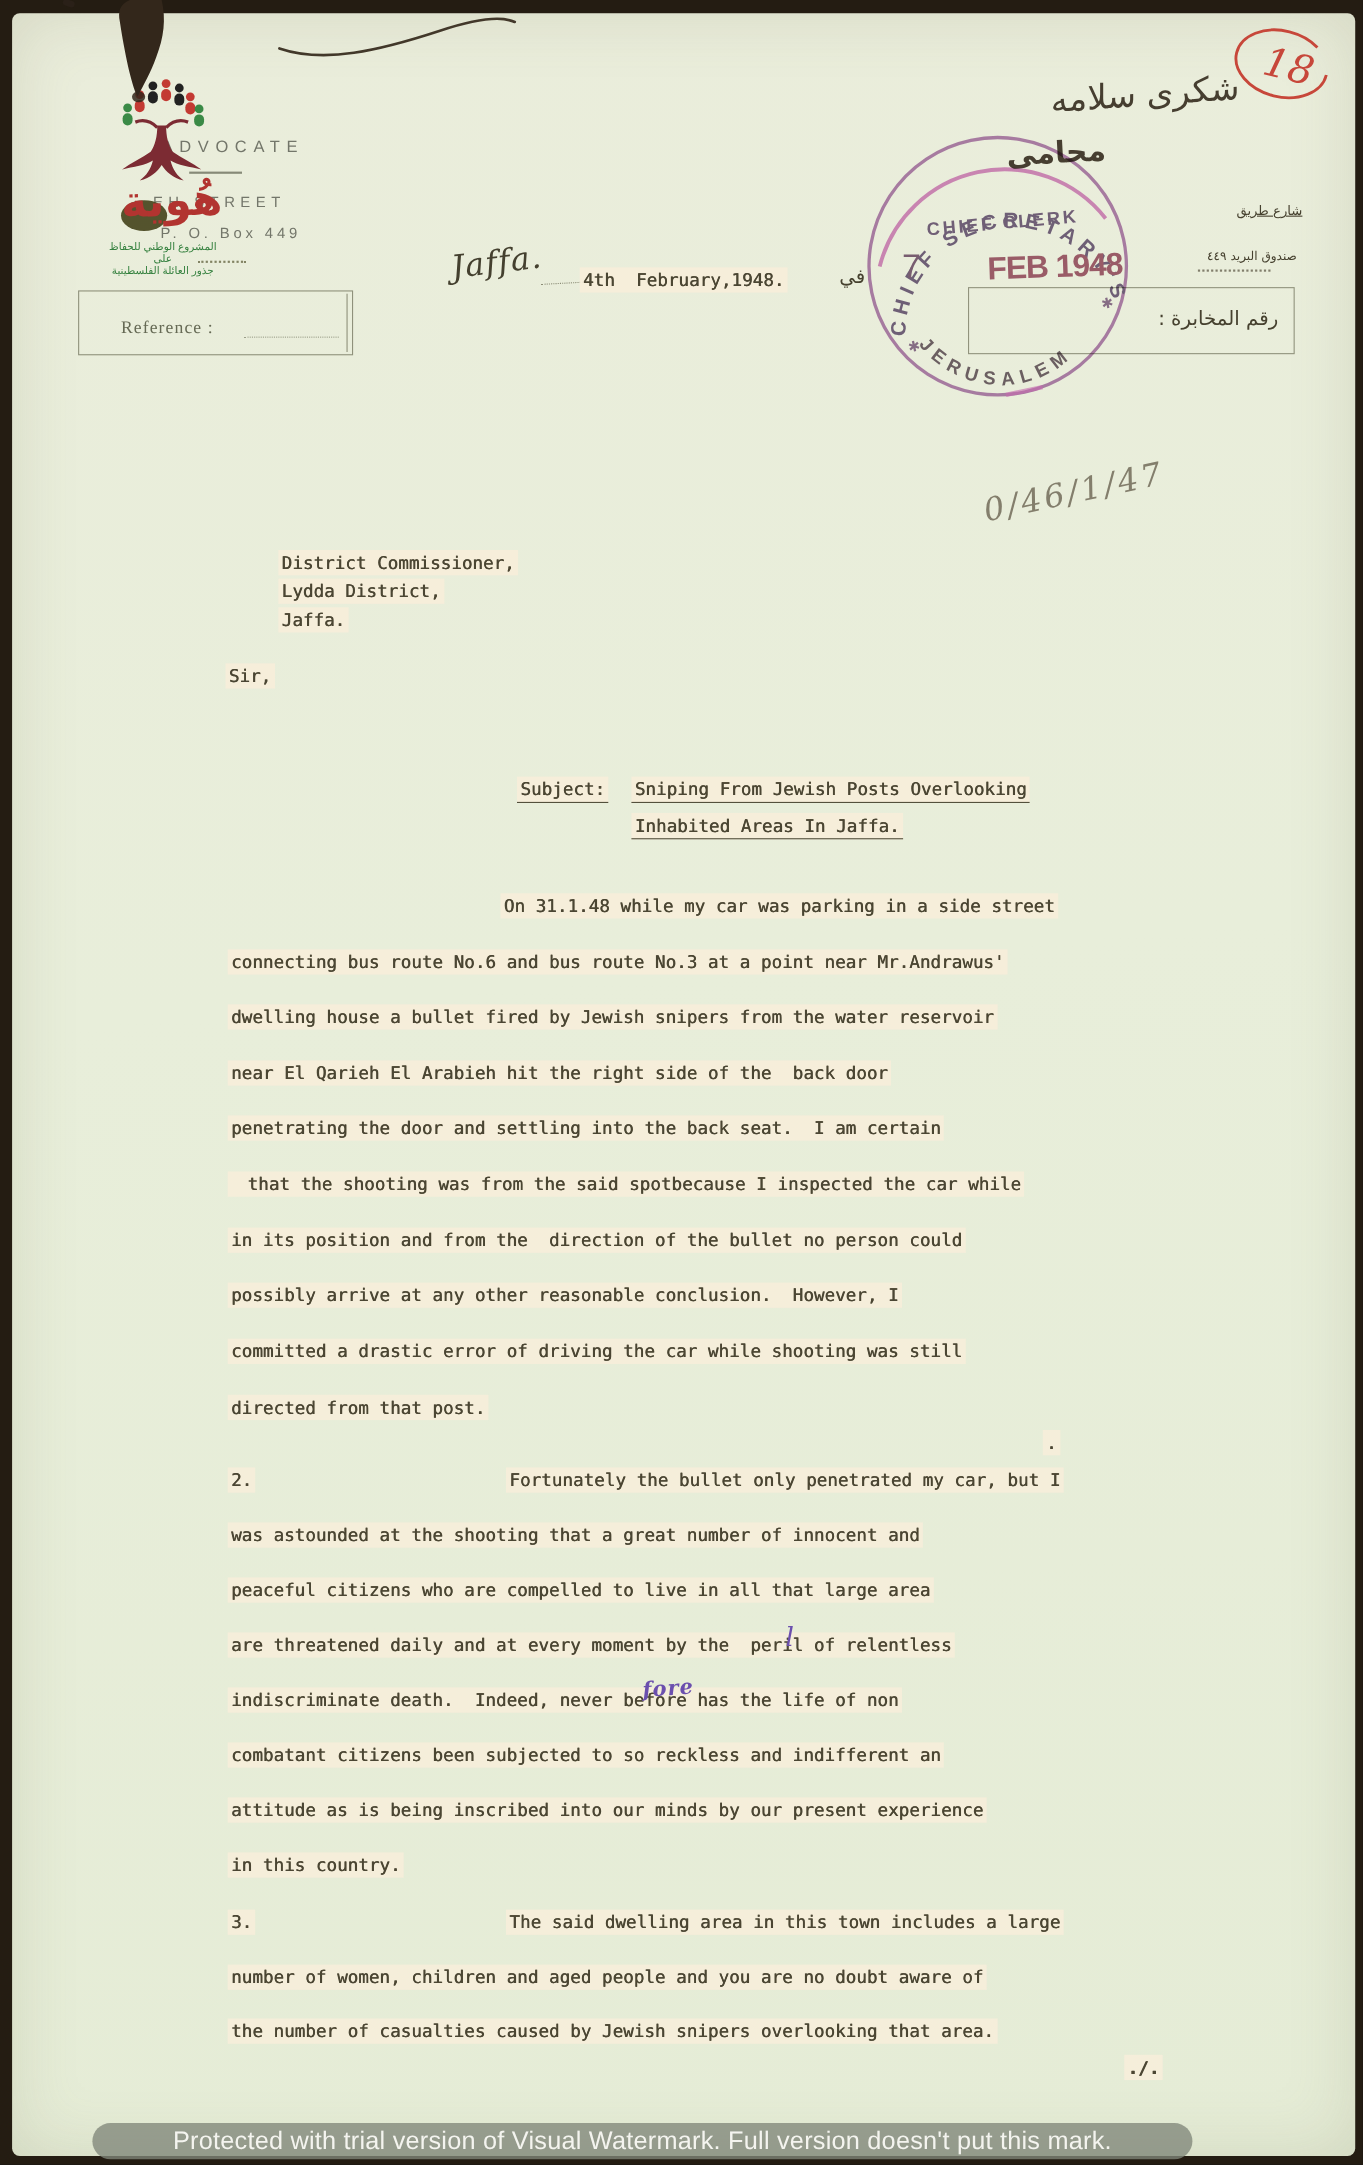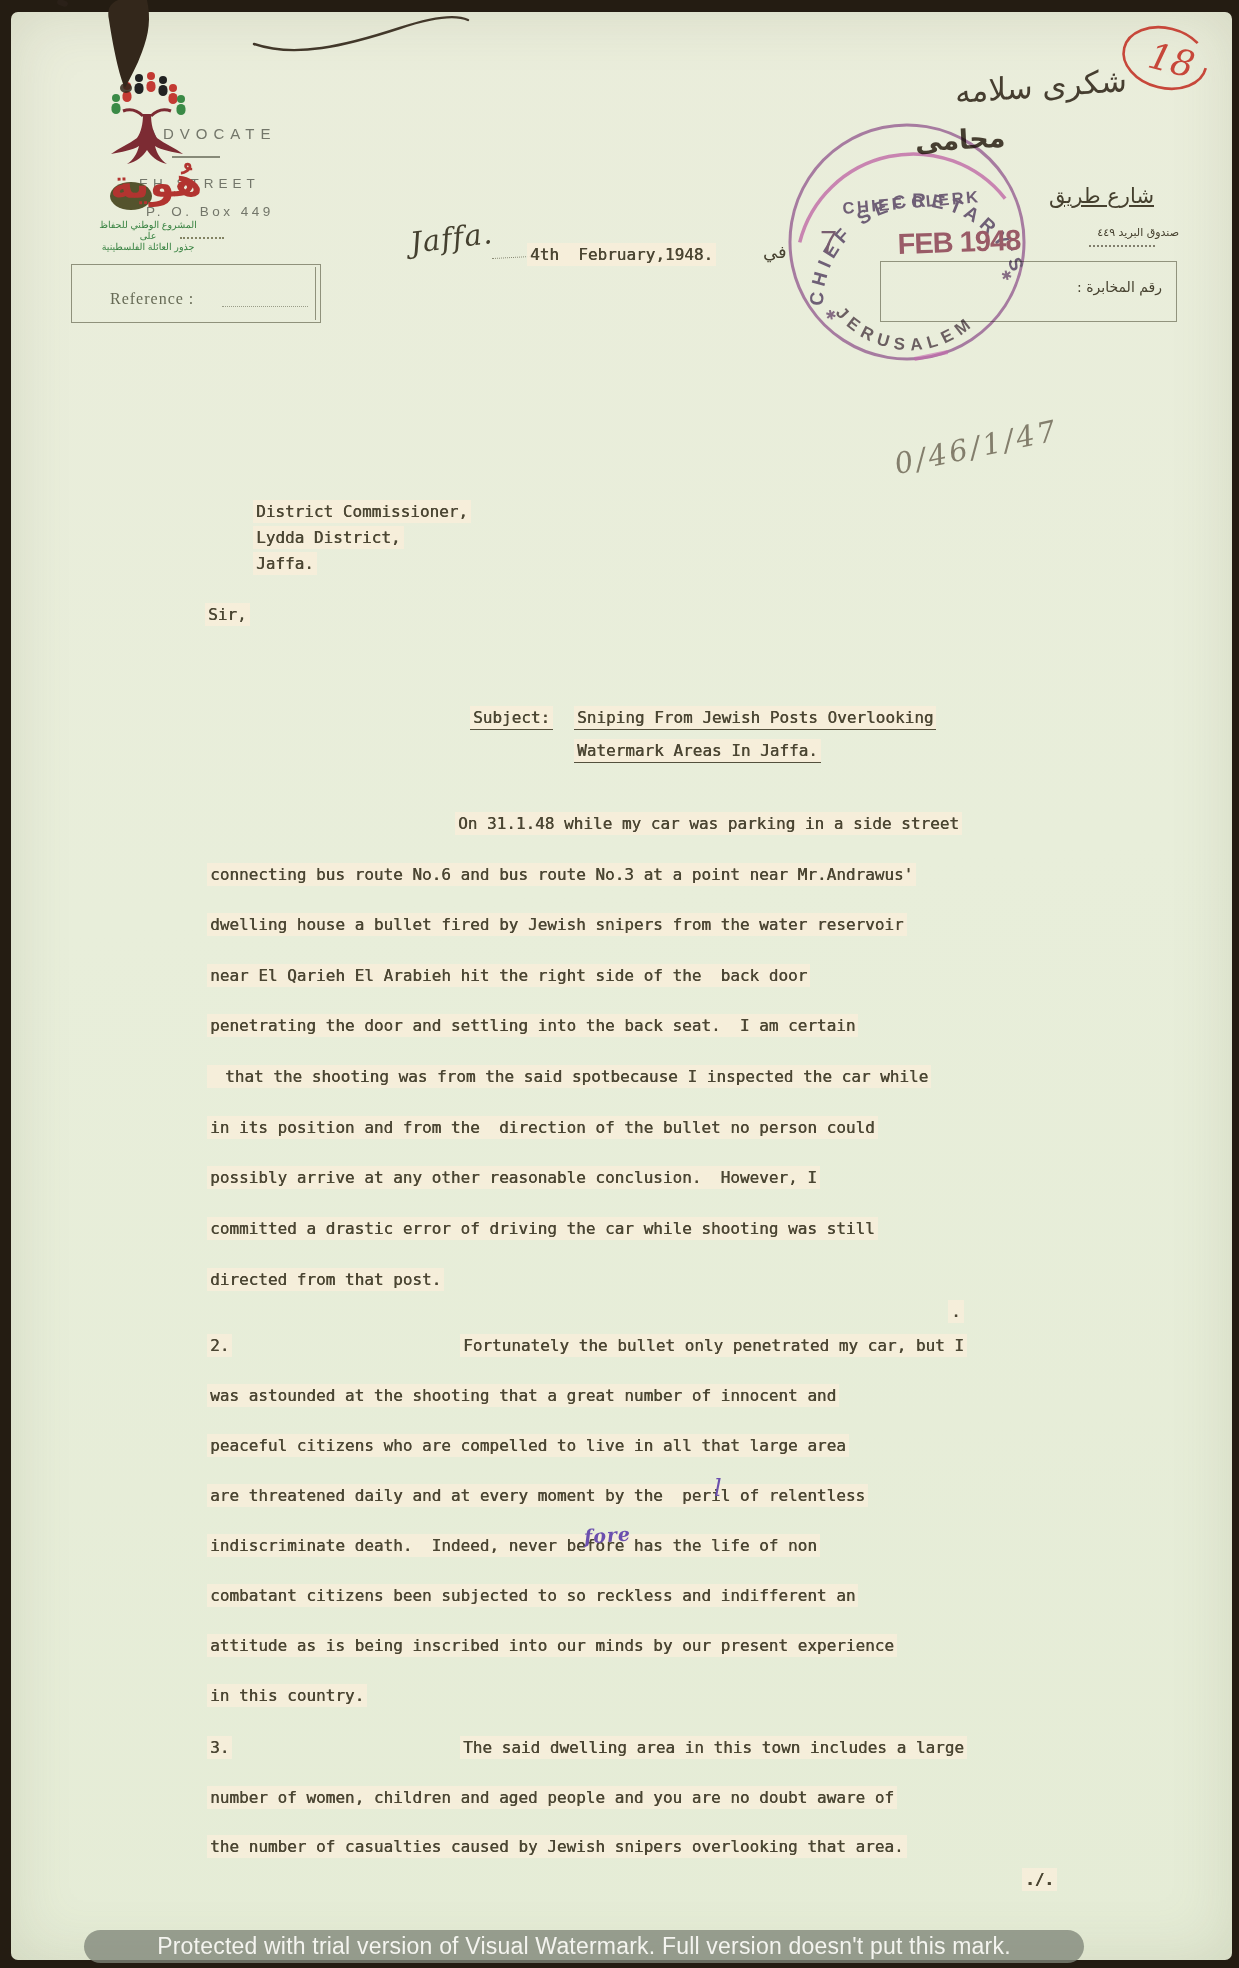--- a/index.html
+++ b/index.html
@@ -35,26 +35,26 @@
   
   .ref-box{position:absolute;left:71px;top:264px;width:248px;height:57px;border:1.4px solid #8f917b;z-index:2;}
   .ref-vline{position:absolute;right:4px;top:2px;bottom:2px;width:1px;background:#8f917b;}
   .ref-label{position:absolute;left:38px;top:25px;font-family:"Liberation Serif",serif;font-size:16px;
              letter-spacing:1px;color:#666a55;}
   .ref-dots{position:absolute;left:150px;top:41px;width:86px;border-top:1.5px dotted #9a9d88;}
   
   .ar{position:absolute;direction:rtl;color:#46412f;font-family:"DejaVu Sans",sans-serif;z-index:2;}
   .ar-name{right:112px;top:68px;font-size:31px;color:#463e30;transform:rotate(-4deg) skewX(-4deg);}
   .ar-title{right:234px;top:124px;font-size:27px;font-weight:600;color:#463e30;transform:rotate(-3deg);}
-  .ar-street{right:85px;top:184px;font-size:21px;text-decoration:underline;}
+  .ar-street{right:55px;top:184px;font-size:12px;text-decoration:underline;}
   .ar-pobox{right:60px;top:226px;font-size:11px;}
   .ar-dash{position:absolute;right:84px;top:245px;width:66px;border-top:2px dotted #56503e;opacity:.7;z-index:2;}
   .ar-fi{left:763px;top:241px;font-size:18px;}
   .comm-box{position:absolute;left:880px;top:261px;width:295px;height:59px;border:1px solid #91937d;z-index:2;}
-  .comm-label{position:absolute;right:14px;top:17px;font-size:14px;direction:rtl;color:#46412f;
+  .comm-label{position:absolute;right:14px;top:17px;font-size:18px;direction:rtl;color:#46412f;
               font-family:"DejaVu Sans",sans-serif;}
   
   .jaffa{position:absolute;left:410px;top:221px;font:italic 29px "DejaVu Serif",serif;letter-spacing:1px;
          color:#44402f;transform:rotate(-7deg);z-index:3;}
   .jaffa-dots{position:absolute;left:492px;top:257px;width:40px;border-top:1px dotted #8b8c76;
               transform:rotate(-3deg);z-index:2;}
   
   .pencil-ref{position:absolute;left:893px;top:430px;font:italic 29px "DejaVu Serif",serif;
               letter-spacing:3px;color:#837e6c;transform:rotate(-12deg);z-index:3;}
   .swoosh-svg{position:absolute;left:250px;top:6px;z-index:3;}
@@ -166,21 +166,21 @@
   <div class="jaffa-dots"></div>
 
   <div>
       <div class="typed" style="left: 527px; top: 243px;">4th  February,1948.</div>
       <div class="typed" style="left: 253px; top: 500px;">District Commissioner,</div>
       <div class="typed" style="left: 253px; top: 526px;">Lydda District,</div>
       <div class="typed" style="left: 253px; top: 552px;">Jaffa.</div>
       <div class="typed" style="left: 205px; top: 603px;">Sir,</div>
       <div class="typed u" style="left: 470px; top: 706px;">Subject:</div>
       <div class="typed u" style="left: 574px; top: 706px;">Sniping From Jewish Posts Overlooking</div>
-      <div class="typed u" style="left: 574px; top: 739px;">Watermark Areas In Jaffa.</div>
+      <div class="typed u" style="left: 574px; top: 739px;">Inhabited Areas In Jaffa.</div>
       <div class="typed" style="left: 455px; top: 812px; text-align: right;">On 31.1.48 while my car was parking in a side street</div>
       <div class="typed" style="left: 207px; top: 863px;">connecting bus route No.6 and bus route No.3 at a point near Mr.Andrawus'</div>
       <div class="typed" style="left: 207px; top: 913px;">dwelling house a bullet fired by Jewish snipers from the water reservoir</div>
       <div class="typed" style="left: 207px; top: 964px;">near El Qarieh El Arabieh hit the right side of the  back door</div>
       <div class="typed" style="left: 207px; top: 1014px;">penetrating the door and settling into the back seat.  I am certain</div>
       <div class="typed" style="left: 207px; top: 1065px; padding-left: 18px;">that the shooting was from the said spotbecause I inspected the car while</div>
       <div class="typed" style="left: 207px; top: 1116px;">in its position and from the  direction of the bullet no person could</div>
       <div class="typed" style="left: 207px; top: 1166px;">possibly arrive at any other reasonable conclusion.  However, I</div>
       <div class="typed" style="left: 207px; top: 1217px;">committed a drastic error of driving the car while shooting was still</div>
       <div class="typed" style="left: 207px; top: 1268px;">directed from that post.</div>

